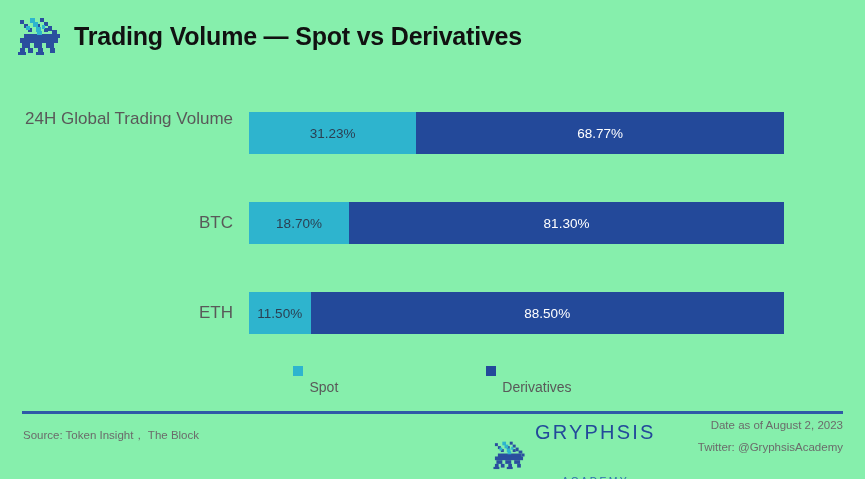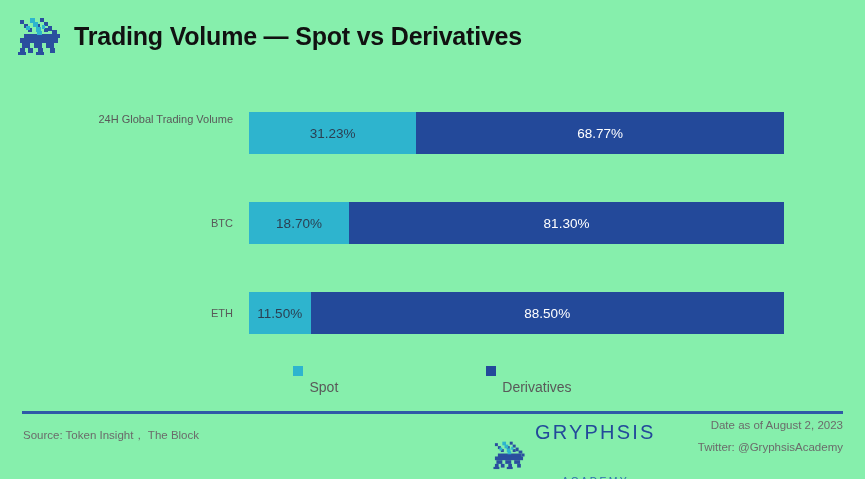--- a/index.html
+++ b/index.html
@@ -57,21 +57,21 @@
     left: 0;
     width: 865px;
     display: flex;
     align-items: center;
   }
   .row-label {
     width: 249px;
     padding-right: 16px;
     box-sizing: border-box;
     text-align: right;
-    font-size: 11px;
+    font-size: 17px;
     color: #595959;
     white-space: nowrap;
   }
   .bar-track {
     position: relative;
     width: 535px;
     display: flex;
     flex: 0 0 auto;
   }
   .seg {

